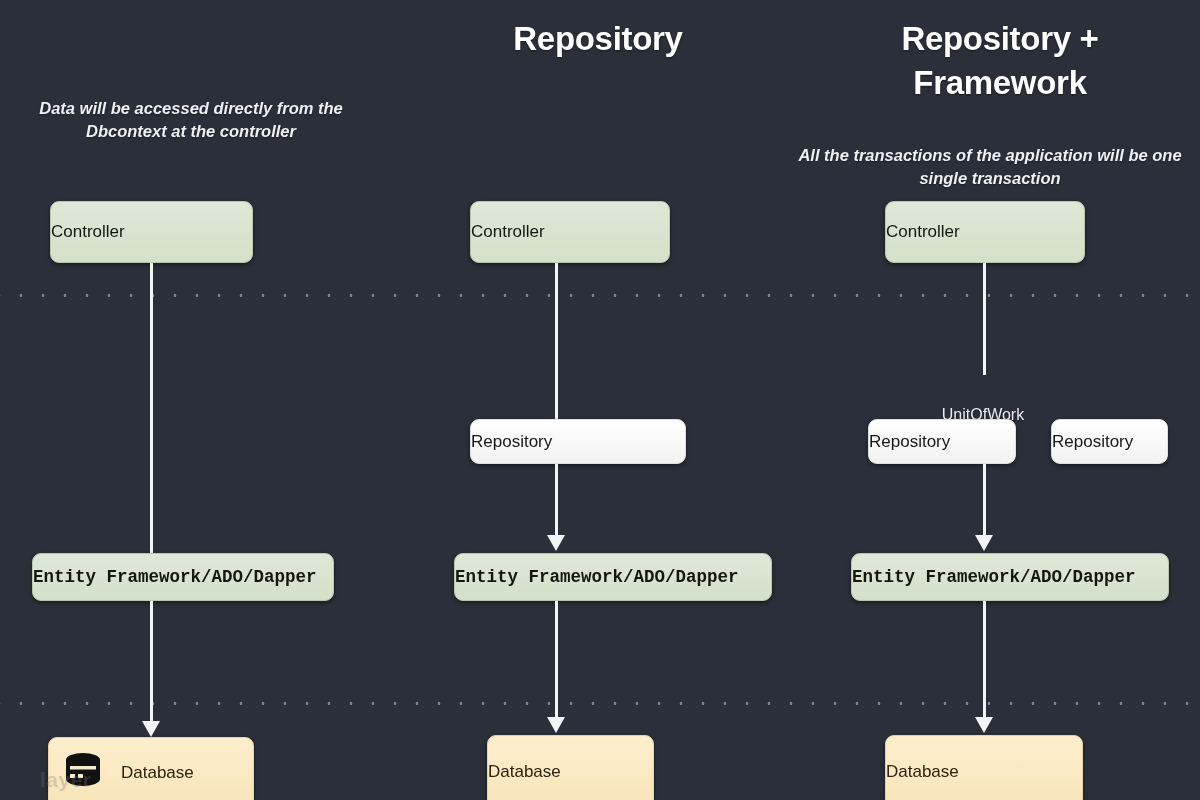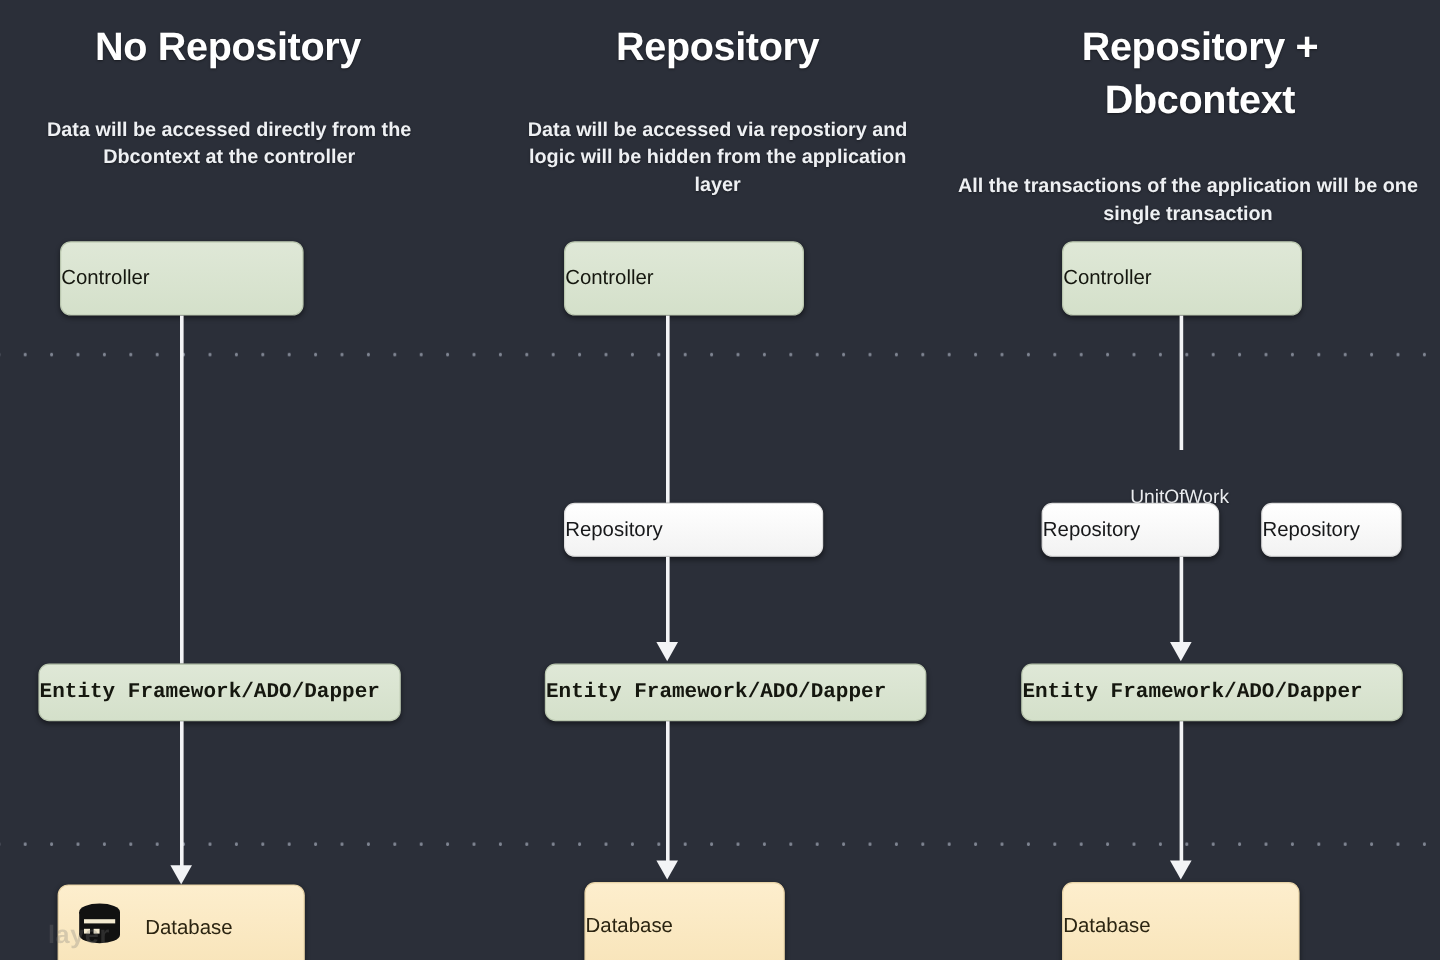--- a/index.html
+++ b/index.html
@@ -29,20 +29,21 @@
     text-shadow: 0 1px 2px rgba(0,0,0,.45);
   }
   .col-sub {
     position: absolute;
     text-align: center;
     color: #eef0f3;
     font-weight: bold;
     font-size: 16.5px;
     line-height: 23px;
     text-shadow: 0 1px 2px rgba(0,0,0,.4);
+    font-style: italic;
   }
 
   
   .divider {
     position: absolute;
     left: 0;
     width: 1200px;
     height: 3px;
     background-image: radial-gradient(circle, #8d93a1 1.2px, rgba(141,147,161,0) 1.6px);
     background-size: 22px 3px;
@@ -131,21 +132,20 @@
   }
 </style>
 </head>
 <body>
 
 <div id="canvas">
 
   <div class="divider" style="top:294px;"></div>
   <div class="divider" style="top:702px;"></div>
 
-  <div class="col-title" style="left:20px; top:17px; width:340px;">No Repository</div>
   <div class="col-sub" style="left:38px; top:97px; width:306px;">Data will be accessed directly from the Dbcontext at the controller</div>
 
   <div class="node green" style="left:50px; top:201px; width:203px; height:62px;">
     <span>Controller</span>
   </div>
 
   <div class="conn" style="left:150px; top:263px; height:290px;"></div>
 
   <div class="node green strong" style="left:32px; top:553px; width:302px; height:48px;">
     <span>Entity Framework/ADO/Dapper</span>
@@ -161,21 +161,20 @@
     <ellipse cx="20" cy="8" rx="17" ry="7" fill="#111111"></ellipse>
     <rect x="3" y="8" width="34" height="19" fill="#111111"></rect>
     <ellipse cx="20" cy="27" rx="17" ry="7" fill="#111111"></ellipse>
     <rect x="7" y="14" width="26" height="3.5" fill="#f3ead0"></rect>
     <rect x="7" y="22" width="5" height="4" fill="#f3ead0"></rect>
     <rect x="15" y="22" width="5" height="4" fill="#f3ead0"></rect>
   </svg>
   <div class="watermark" style="left:40px; top:768px;">layer</div>
 
   <div class="col-title" style="left:428px; top:17px; width:340px;">Repository</div>
-  <div class="col-sub" style="left:438px; top:97px; width:320px;">Data will be accessed via repostiory and logic will be hidden from the application layer</div>
 
   <div class="node green" style="left:470px; top:201px; width:200px; height:62px;">
     <span>Controller</span>
   </div>
 
   <div class="conn" style="left:555px; top:263px; height:156px;"></div>
 
   <div class="node white" style="left:470px; top:419px; width:216px; height:45px;">
     <span>Repository</span>
   </div>
@@ -187,21 +186,21 @@
     <span>Entity Framework/ADO/Dapper</span>
   </div>
 
   <div class="conn" style="left:555px; top:601px; height:118px;"></div>
   <div class="arrow-head" style="left:547px; top:717px;"></div>
 
   <div class="node cream" style="left:487px; top:735px; width:167px; height:74px;">
     <span>Database</span>
   </div>
 
-  <div class="col-title" style="left:830px; top:17px; width:340px;">Repository + Dbcontext</div>
+  <div class="col-title" style="left:830px; top:17px; width:340px;">Repository + Framework</div>
   <div class="col-sub" style="left:793px; top:144px; width:394px;">All the transactions of the application will be one single transaction</div>
 
   <div class="node green" style="left:885px; top:201px; width:200px; height:62px;">
     <span>Controller</span>
   </div>
 
   <div class="conn" style="left:983px; top:263px; height:112px;"></div>
 
   <div class="mini-label" style="left:903px; top:380px; width:160px;margin-top:26px;">UnitOfWork</div>
 

